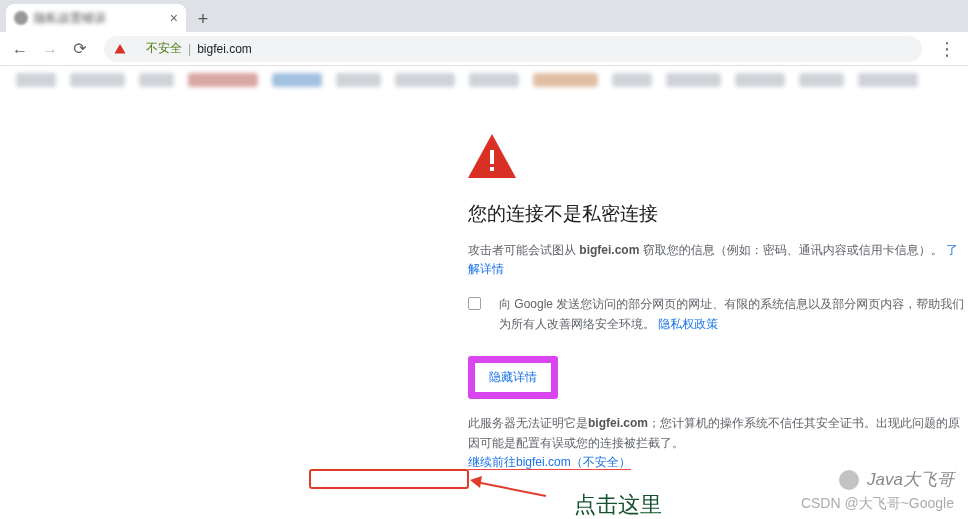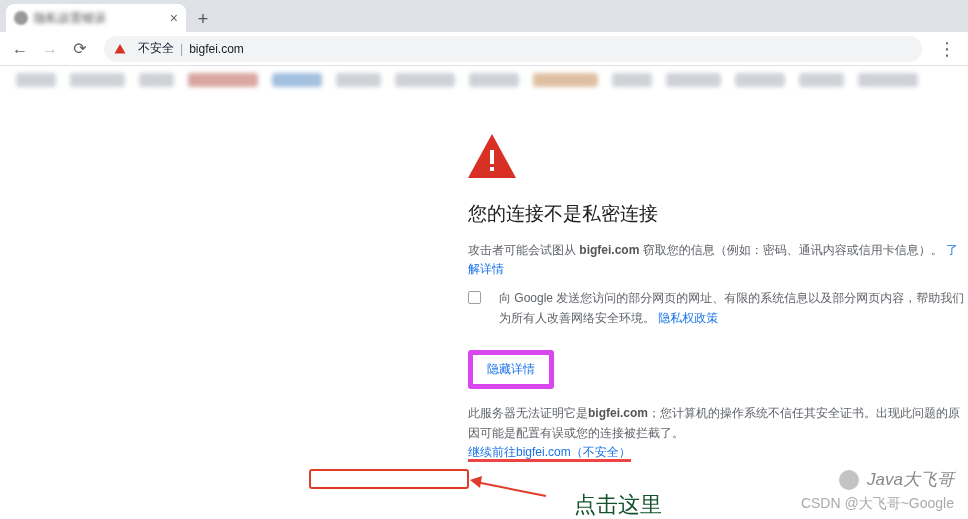--- a/index.html
+++ b/index.html
@@ -64,22 +64,22 @@
       background: #f1f3f4;
       border-radius: 13px;
       display: flex;
       align-items: center;
       padding: 0 10px;
       font-size: 12px;
       gap: 6px;
       margin: 0 6px;
     }
     .not-secure {
-      color: #0f172a;
-      display: flex; align-items: center; gap: 12px;
+      color: #4d7c0f;
+      display: flex; align-items: center; gap: 20px;
     }
     .url-sep { color: #9aa0a6; }
     .url-text { color: #202124; }
     .menu-dots { font-size: 18px; color:#5f6368; padding:0 4px;}
     .bookmark-bar {
       height: 28px;
       display:flex;
       gap:14px;
       padding:4px 16px;
       align-items:center;
@@ -99,40 +99,40 @@
     }
     .warn-triangle {
       margin-bottom: 20px;
     }
     .headline {
       color: #202124;
       font-size: 19px;
       font-weight: 400;
       margin-bottom: 14px;
     }
-    .para1, .para2 { line-height: 1.6; margin-bottom: 10px; }
+    .para1, .para2 { line-height: 1.6; margin-bottom: 16px; }
     .bold { font-weight: 600; color:#555;}
     .link { color: #1a73e8; text-decoration: none; }
     .err-code { color:#9aa0a6; font-size:11px; margin-bottom:16px; letter-spacing:.2px;}
     .opt-row { display:flex; gap:18px; align-items:flex-start; margin-bottom:22px;}
     .chk { width:13px; height:13px; border:1.5px solid #9aa0a6; border-radius:2px; margin-top:2px;}
     .opt-text { flex:1; line-height:1.6; }
     .btn-row { display:flex; justify-content:space-between; margin-bottom:14px;}
     .btn-outline {
-      border:5px solid #d946ef; background:#fff; color:#1a73e8;
+      border:7px solid #d946ef; background:#fff; color:#1a73e8;
       padding:6px 14px; border-radius:3px; font-size:12px;
     }
     .btn-primary {
       background:#1a73e8; color:#fff; border:none;
       padding:7px 16px; border-radius:3px; font-size:12px;
     }
     .expl { line-height:1.7; }
     .proceed-link {
       color:#1a73e8; font-size:12px;
-      border-bottom:3px solid #ef4444;
+      border-bottom:1px solid #ef4444;
     }
     .red-callout {
       position:absolute;
       border:2px solid #e03c2a;
       border-radius:3px;
       left:309px; top:469px;
       width:160px; height:20px;
     }
     .red-arrow {
       position:absolute;

